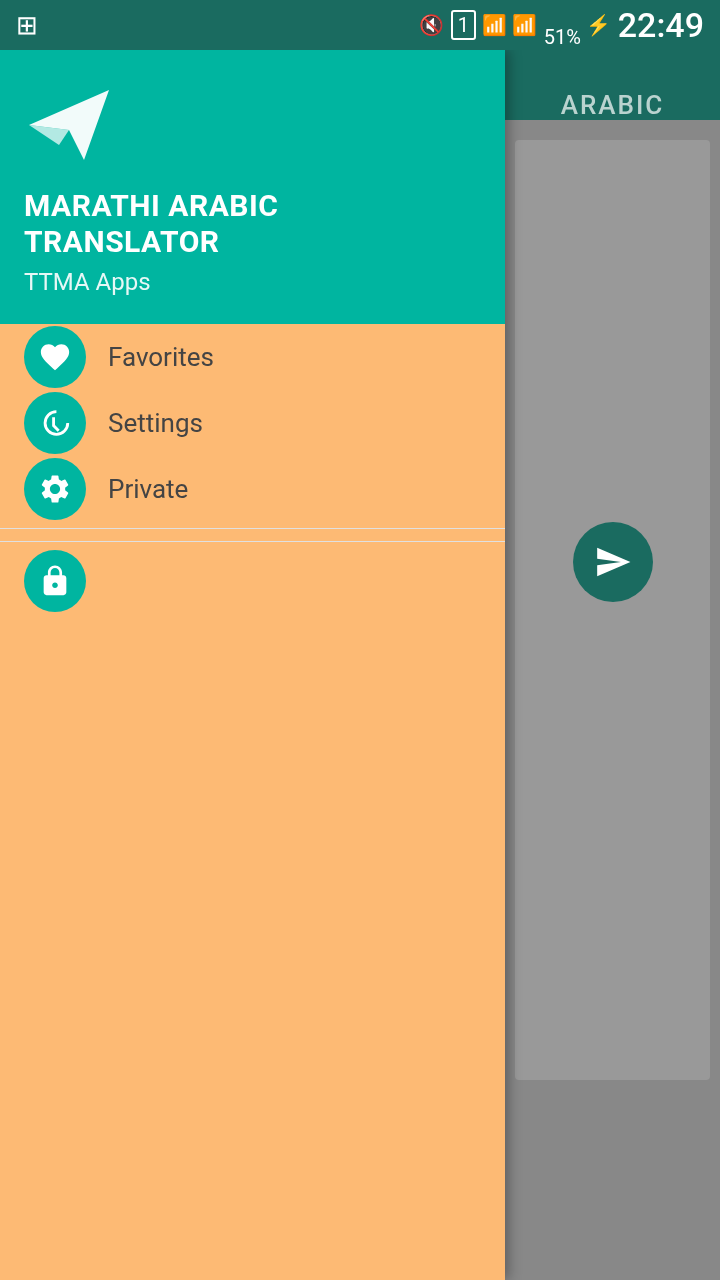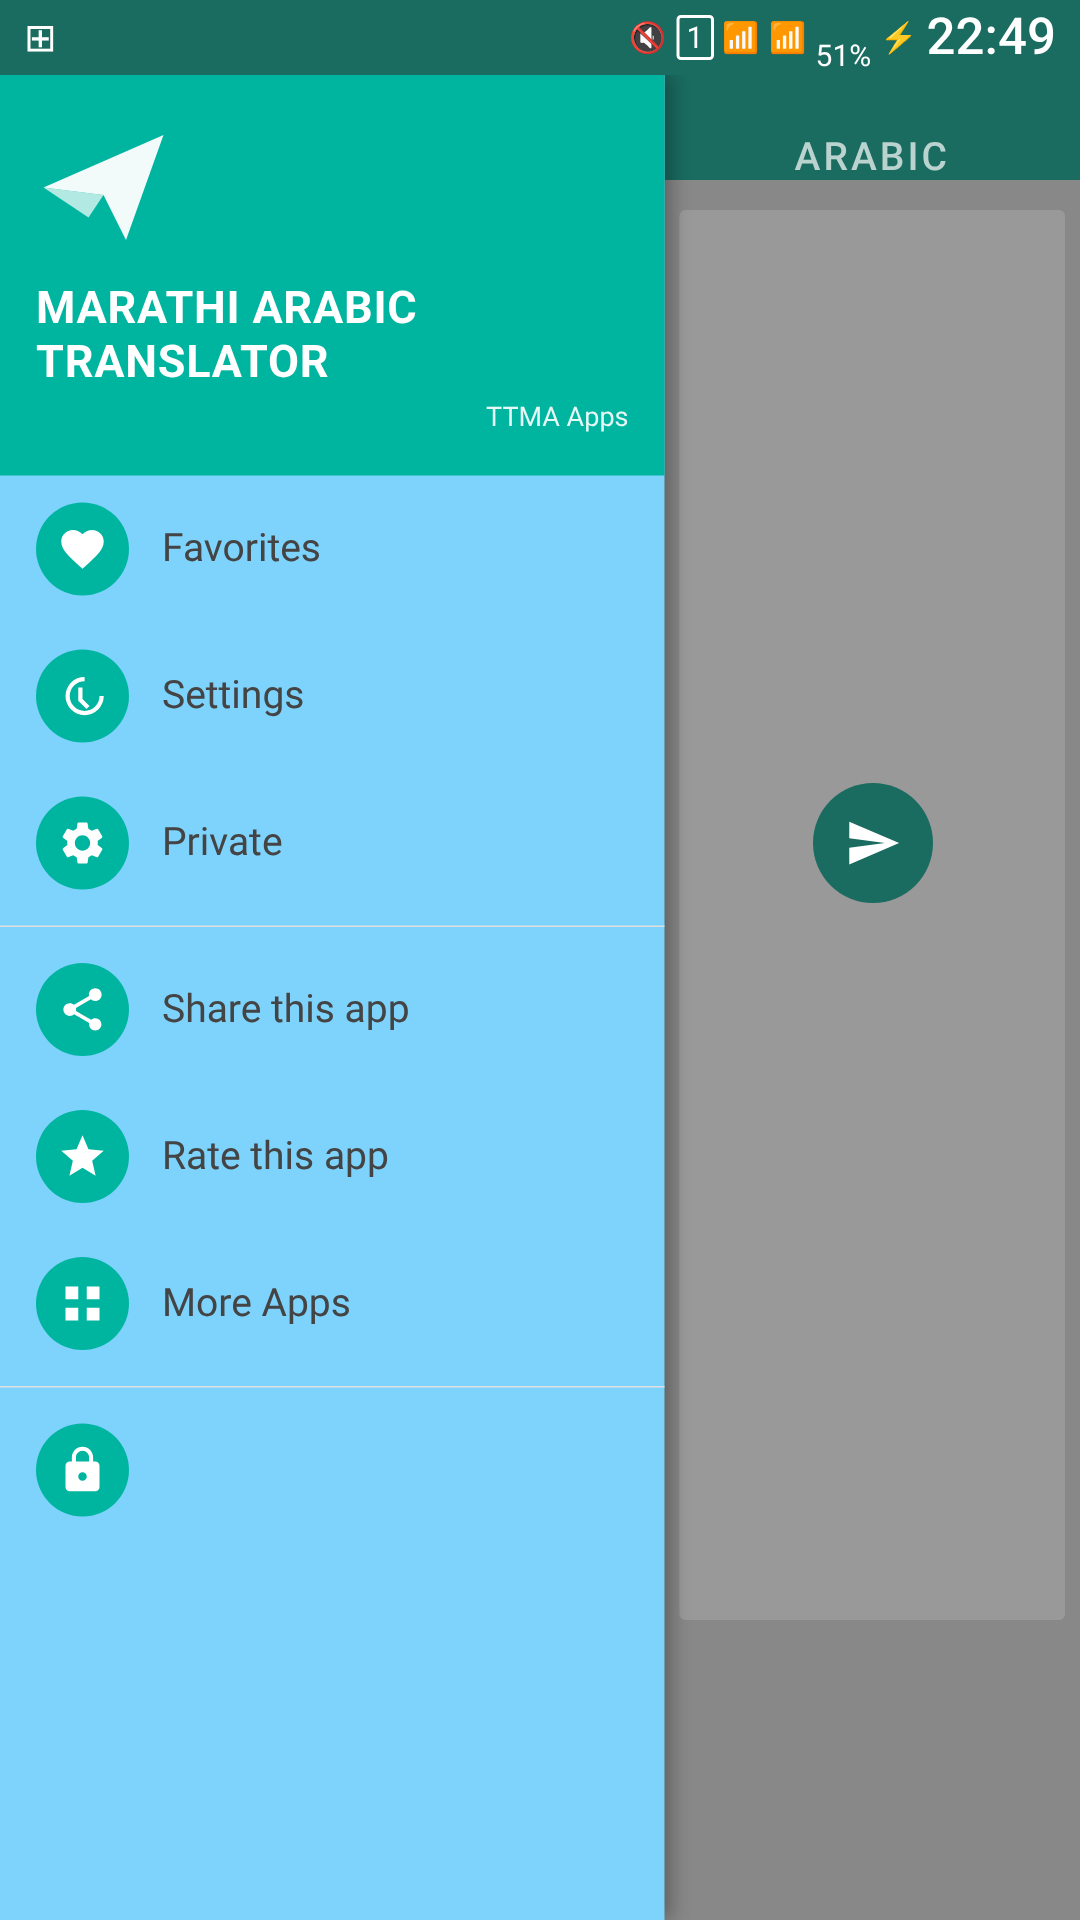--- a/index.html
+++ b/index.html
@@ -44,23 +44,23 @@
 
     
     .main-layout {
       display: flex;
       width: 720px;
       height: 1230px;
     }
 
     
     .drawer {
-      width: 443px;
+      width: 505px;
       height: 1230px;
-      background: #7dd3fc;
+      background: #fdba74;
       flex-shrink: 0;
       display: flex;
       flex-direction: column;
       z-index: 5;
       box-shadow: 4px 0 12px rgba(0,0,0,0.3);
     }
 
     
     .drawer-header {
       background: #00b5a0;
@@ -80,38 +80,37 @@
       color: white;
       font-size: 30px;
       font-weight: 700;
       line-height: 1.2;
       text-transform: uppercase;
       letter-spacing: 0.5px;
       margin-bottom: 8px;
     }
     .drawer-subtitle {
       color: rgba(255,255,255,0.9);
-      font-size: 18px;
+      font-size: 24px;
       font-weight: 400;
-      text-align: right;
     }
 
     
     .menu-section {
       flex: 0 0 auto;
     }
     .menu-divider {
       height: 1px;
       background: #e0e0e0;
       margin: 6px 0;
     }
     .menu-item {
       display: flex;
       align-items: center;
-      padding: 18px 24px;
+      padding: 2px 24px;
       cursor: pointer;
       transition: background 0.15s;
     }
     .menu-item-icon {
       width: 62px;
       height: 62px;
       border-radius: 50%;
       background: #00b5a0;
       display: flex;
       align-items: center;
@@ -264,49 +263,20 @@
           <svg viewBox="0 0 24 24" xmlns="http://www.w3.org/2000/svg">
             <path d="M19.14 12.94c.04-.3.06-.61.06-.94s-.02-.64-.07-.94l2.03-1.58a.49.49 0 0 0 .12-.61l-1.92-3.32a.488.488 0 0 0-.59-.22l-2.39.96a7.01 7.01 0 0 0-1.62-.94l-.36-2.54a.484.484 0 0 0-.48-.41h-3.84c-.24 0-.43.17-.47.41l-.36 2.54c-.59.24-1.13.57-1.62.94l-2.39-.96a.473.473 0 0 0-.59.22L2.74 8.87a.47.47 0 0 0 .12.61l2.03 1.58c-.05.3-.07.62-.07.94s.02.64.07.94l-2.03 1.58a.49.49 0 0 0-.12.61l1.92 3.32c.12.22.37.29.59.22l2.39-.96c.5.37 1.04.7 1.62.94l.36 2.54c.05.24.24.41.48.41h3.84c.24 0 .44-.17.47-.41l.36-2.54c.59-.24 1.13-.57 1.62-.94l2.39.96c.22.08.47 0 .59-.22l1.92-3.32a.47.47 0 0 0-.12-.61l-2.01-1.58zM12 15.6c-1.98 0-3.6-1.62-3.6-3.6s1.62-3.6 3.6-3.6 3.6 1.62 3.6 3.6-1.62 3.6-3.6 3.6z"></path>
           </svg>
         </div>
         <span class="menu-item-label">Private</span>
       </div>
     </div>
 
     <div class="menu-divider"></div>
 
-    <div class="menu-section">
-
-      <div class="menu-item">
-        <div class="menu-item-icon">
-          <svg viewBox="0 0 24 24" xmlns="http://www.w3.org/2000/svg">
-            <path d="M18 16.08c-.76 0-1.44.3-1.96.77L8.91 12.7c.05-.23.09-.46.09-.7s-.04-.47-.09-.7l7.05-4.11c.54.5 1.25.81 2.04.81 1.66 0 3-1.34 3-3s-1.34-3-3-3-3 1.34-3 3c0 .24.04.47.09.7L8.04 9.81C7.5 9.31 6.79 9 6 9c-1.66 0-3 1.34-3 3s1.34 3 3 3c.79 0 1.5-.31 2.04-.81l7.12 4.16c-.05.21-.08.43-.08.65 0 1.61 1.31 2.92 2.92 2.92s2.92-1.31 2.92-2.92-1.31-2.92-2.92-2.92z"></path>
-          </svg>
-        </div>
-        <span class="menu-item-label">Share this app</span>
-      </div>
-
-      <div class="menu-item">
-        <div class="menu-item-icon">
-          <svg viewBox="0 0 24 24" xmlns="http://www.w3.org/2000/svg">
-            <path d="M12 17.27L18.18 21l-1.64-7.03L22 9.24l-7.19-.61L12 2 9.19 8.63 2 9.24l5.46 4.73L5.82 21z"></path>
-          </svg>
-        </div>
-        <span class="menu-item-label">Rate this app</span>
-      </div>
-
-      <div class="menu-item">
-        <div class="menu-item-icon">
-          <svg viewBox="0 0 24 24" xmlns="http://www.w3.org/2000/svg">
-            <path d="M4 4h6v6H4V4zm0 10h6v6H4v-6zM14 4h6v6h-6V4zm0 10h6v6h-6v-6z"></path>
-          </svg>
-        </div>
-        <span class="menu-item-label">More Apps</span>
-      </div>
-    </div>
 
     <div class="menu-divider"></div>
 
     <div class="menu-section">
 
       <div class="menu-item">
         <div class="menu-item-icon">
           <svg viewBox="0 0 24 24" xmlns="http://www.w3.org/2000/svg">
             <path d="M18 8h-1V6c0-2.76-2.24-5-5-5S7 3.24 7 6v2H6c-1.1 0-2 .9-2 2v10c0 1.1.9 2 2 2h12c1.1 0 2-.9 2-2V10c0-1.1-.9-2-2-2zm-6 9c-1.1 0-2-.9-2-2s.9-2 2-2 2 .9 2 2-.9 2-2 2zm3.1-9H8.9V6c0-1.71 1.39-3.1 3.1-3.1s3.1 1.39 3.1 3.1v2z"></path>
           </svg>

